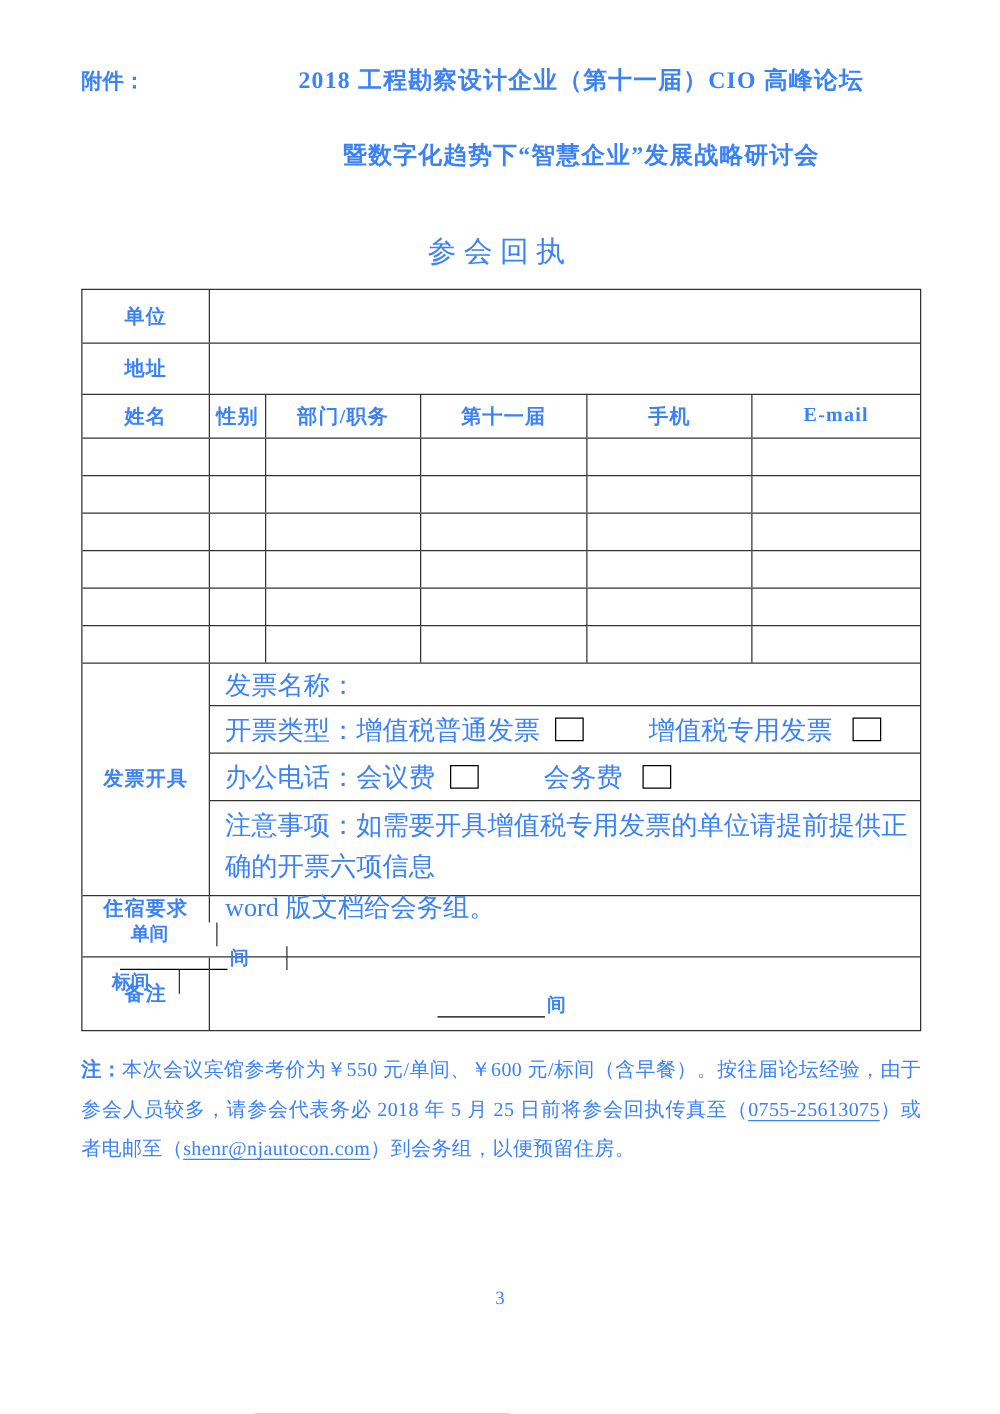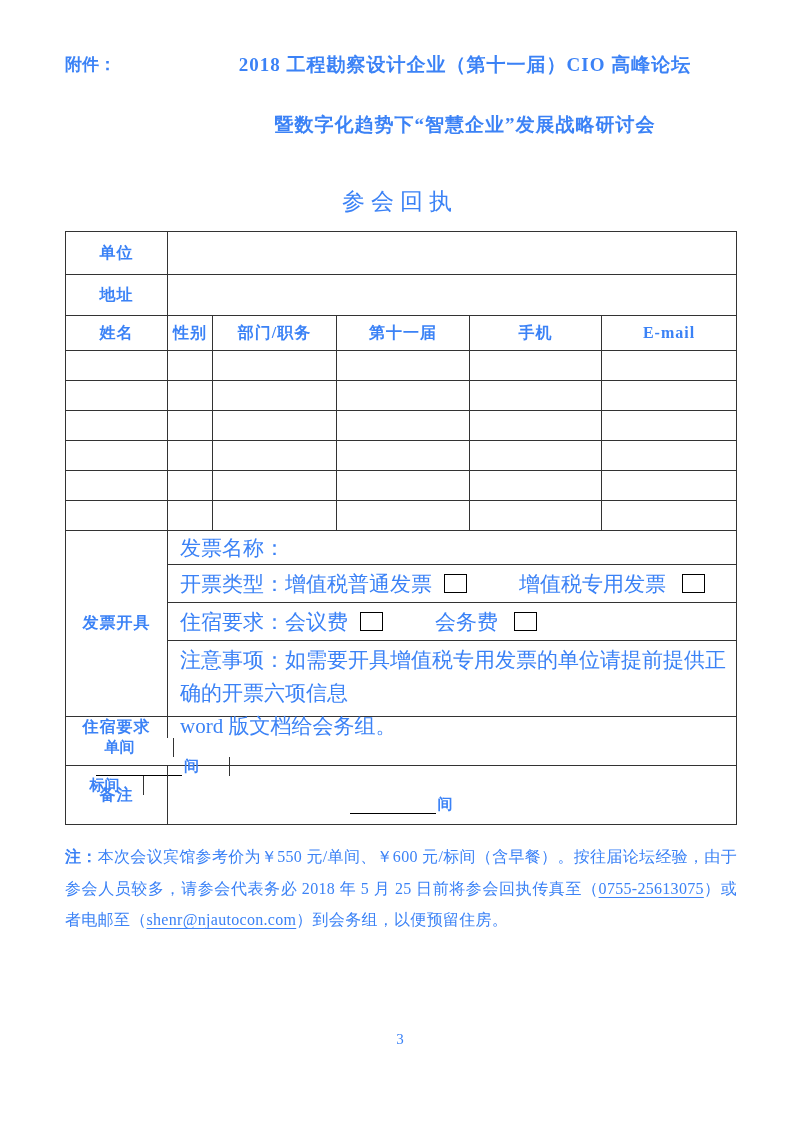--- a/index.html
+++ b/index.html
@@ -185,21 +185,21 @@
           <span>发票名称：</span>
         </div>
         <div class="inv-row iv-type">
           <span>开票类型：</span>
           <span>增值税普通发票</span>
           <span class="cbx gap-s"></span>
           <span class="gap-l">增值税专用发票</span>
           <span class="cbx gap-m"></span>
         </div>
         <div class="inv-row iv-item">
-          <span>住宿要求：</span>
+          <span>办公电话：</span>
           <span>会议费</span>
           <span class="cbx gap-s"></span>
           <span class="gap-l">会务费</span>
           <span class="cbx gap-m"></span>
         </div>
         <div class="inv-row iv-note">
           <div>注意事项：如需要开具增值税专用发票的单位请提前提供正确的开票六项信息</div>
           <div>word 版文档给会务组。</div>
         </div>
       </div>

